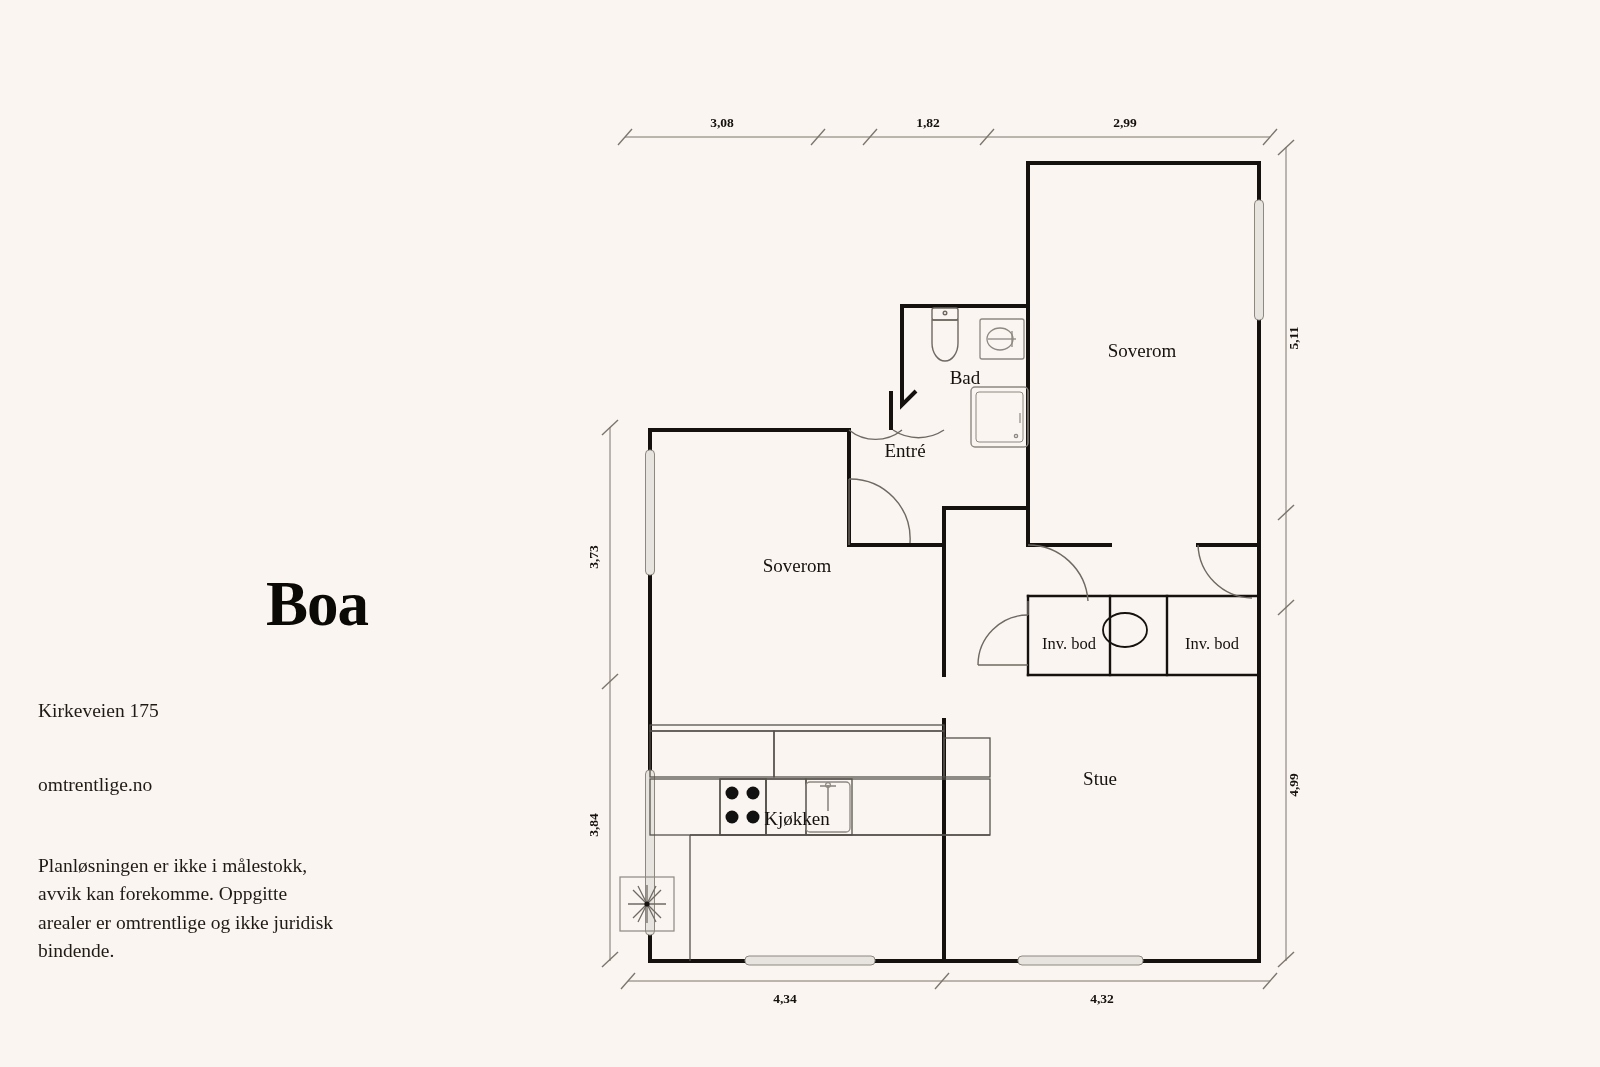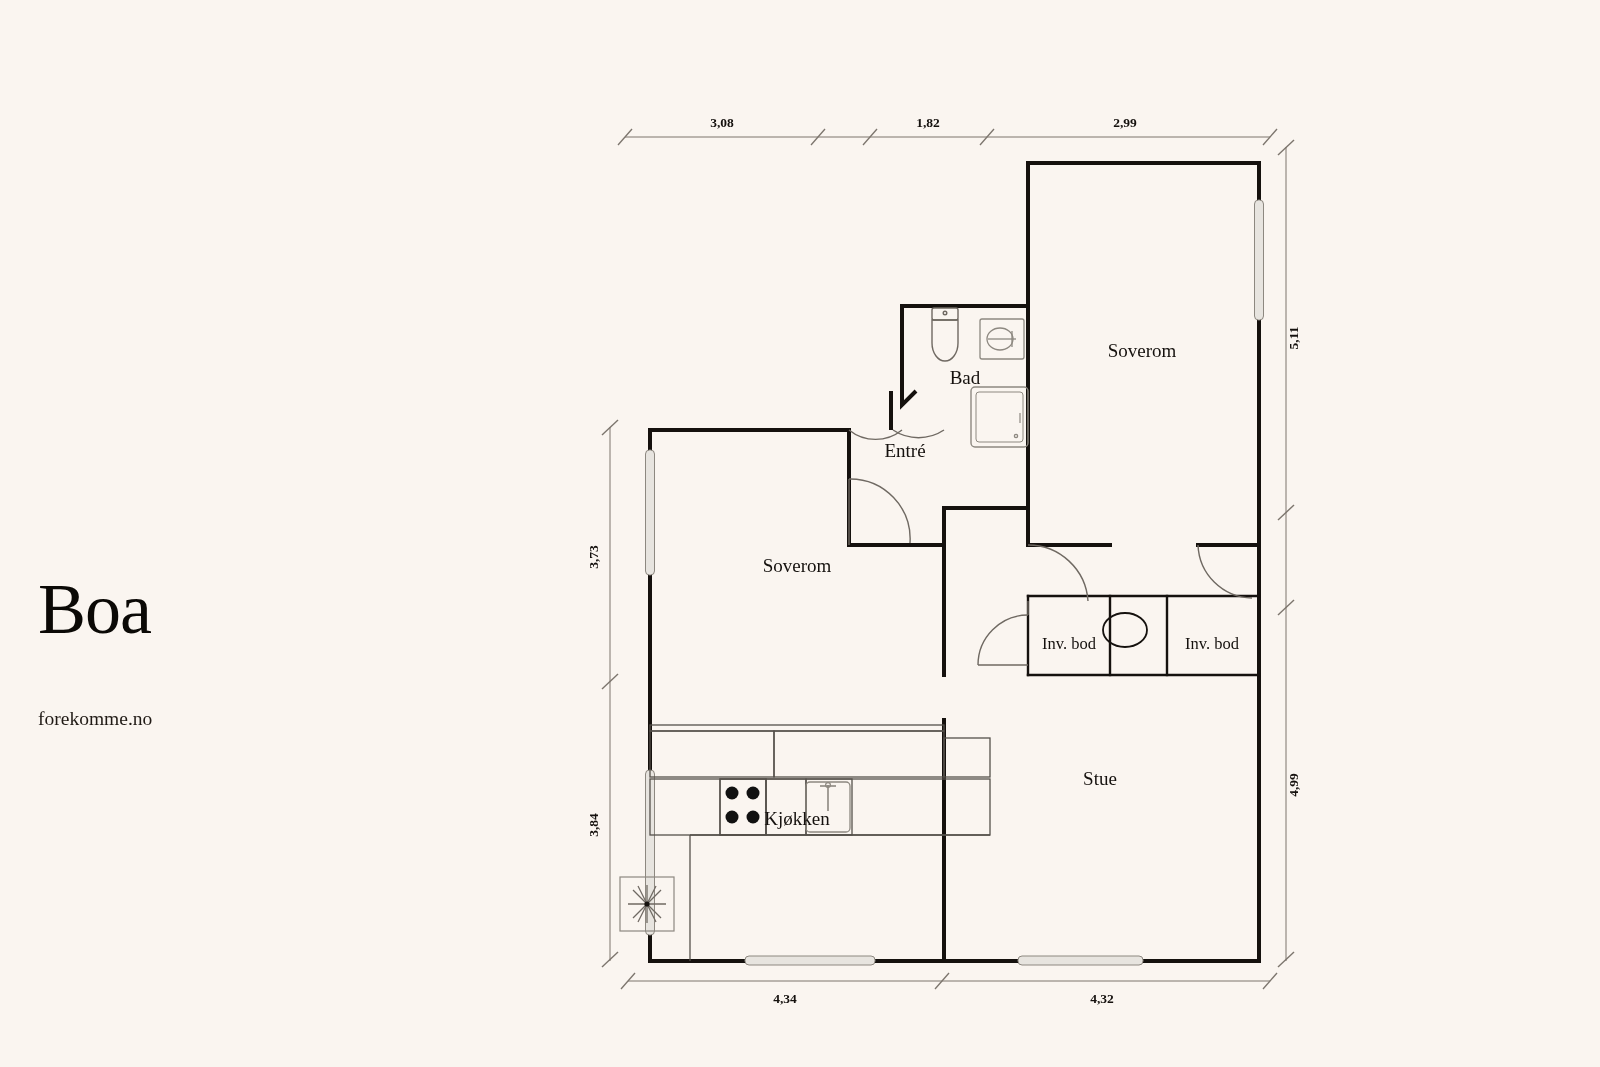--- a/index.html
+++ b/index.html
@@ -24,26 +24,27 @@
 
   
   .info-panel {
     position: absolute;
     left: 38px;
     top: 575px;
     width: 330px;
   }
   .brand-logo {
     font-family: "Liberation Serif", "DejaVu Serif", serif;
-    font-weight: 400;
-    font-size: 72px;
+    font-weight: 700;
+    font-size: 63px;
     line-height: 0.95;
     letter-spacing: -1px;
     color: #0b0906;
     margin: 0 0 62px 0;
+    text-align: right;
   }
   .address-block {
     font-size: 19.5px;
     line-height: 1.42;
     margin: 0 0 46px 0;
     color: #201a15;
   }
   .address-line {
     display: block;
   }
@@ -93,24 +94,26 @@
 </head>
 <body>
 
 <div class="page">
 
   <div class="info-panel">
 
     <div class="brand-logo">Boa</div>
 
     <div class="address-block">
+      <span class="address-line">Kirkeveien 175</span>
     </div>
 
-    <div class="website">forekomme.no</div>
-
+    <div class="website">omtrentlige.no</div>
+
+    <div class="disclaimer">Planløsningen er ikke i målestokk, avvik kan forekomme. Oppgitte arealer er omtrentlige og ikke juridisk bindende.</div>
 
   </div>
 
   <div class="floorplan-wrap">
     <svg class="floorplan" viewBox="0 0 760 920" xmlns="http://www.w3.org/2000/svg">
 
       <g>
         <line x1="45" y1="42" x2="690" y2="42" stroke="#7c756d" stroke-width="1"></line>
         <line x1="38" y1="50" x2="52" y2="34" stroke="#7c756d" stroke-width="1.4"></line>
         <line x1="231" y1="50" x2="245" y2="34" stroke="#7c756d" stroke-width="1.4"></line>

